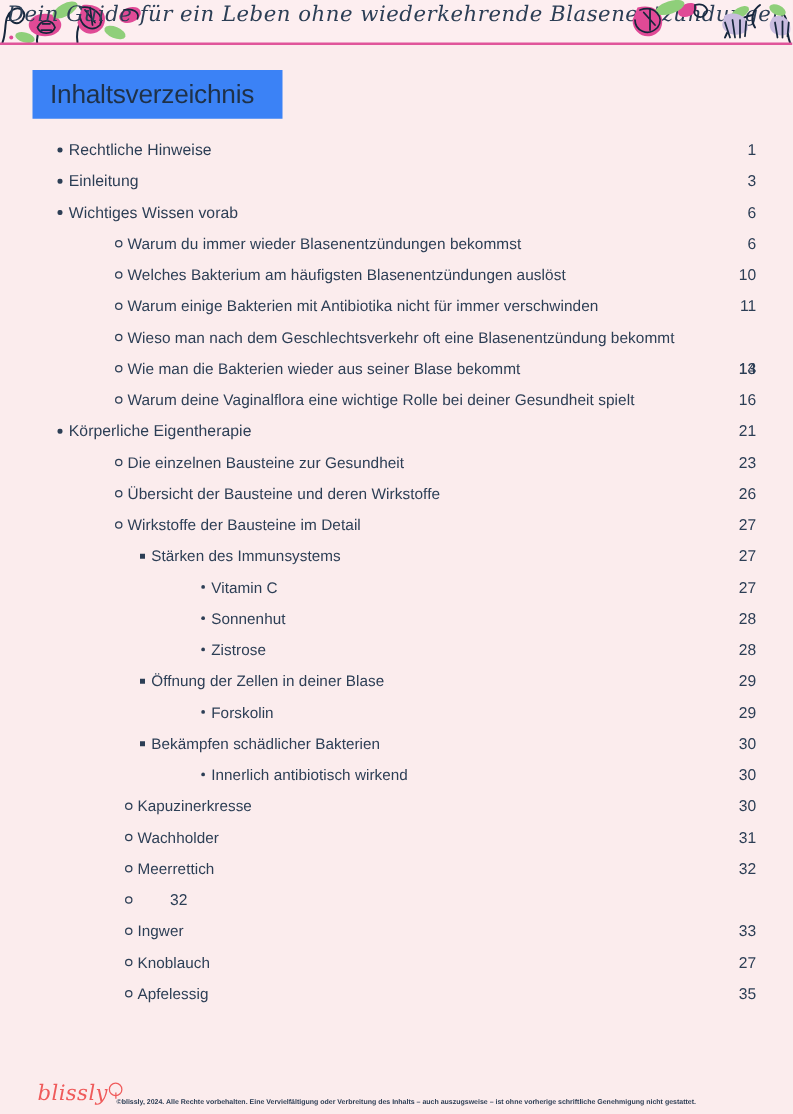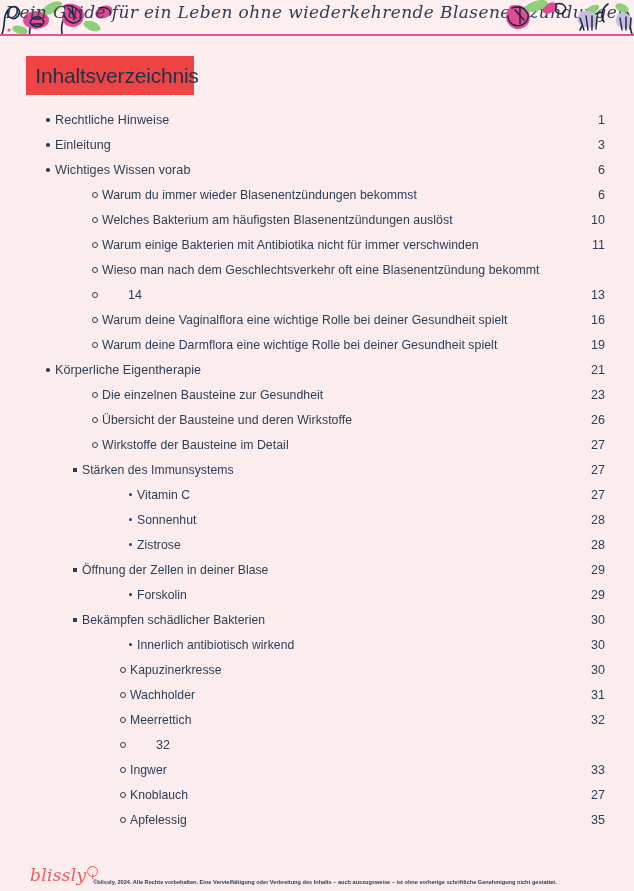--- a/index.html
+++ b/index.html
@@ -33,23 +33,23 @@
     white-space:nowrap;
   }
   .deco{position:absolute;top:0;height:36px;pointer-events:none;}
   .deco.left{left:0;width:150px;}
   .deco.right{right:0;width:150px;}
 
   
   .title-chip{
     position:absolute;
     left:26px;top:56px;
-    width:168px;height:39px;
-    background:#ef4444;
-    display:flex;align-items:center;justify-content:center;
+    width:200px;height:39px;
+    background:#3b82f6;
+    display:flex;align-items:center;
   }
   .title-chip span{
     padding-left:14px;
     font-family:"Liberation Sans Narrow","Liberation Sans",sans-serif;
     font-size:21px;
     font-weight:400;
     letter-spacing:-0.2px;
     color:#1f3148;
   }
 
@@ -87,23 +87,23 @@
     font-size:12.5px;
     white-space:nowrap;
   }
   .page.below{
     position:absolute;right:0;top:25px;
   }
 
   
   .lvl1{padding-left:41px;}
   .lvl2{padding-left:88px;}
-  .lvl3{padding-left:68px;}
-  .lvl4{padding-left:123px;}
-  .lvl5{padding-left:116px;}
+  .lvl3{padding-left:107px;}
+  .lvl4{padding-left:123px;margin-left:32px;}
+  .lvl5{padding-left:72px;margin-left:24px;}
 
   .lvl1 .label{font-size:12.6px;}
   .lvl2 .label{font-size:12.3px;}
 
   
   .dot{
     display:inline-block;width:3.4px;height:3.4px;border-radius:50%;
     background:#2c3e55;vertical-align:middle;margin-bottom:2px;
   }
   .dot.sm{width:3px;height:3px;}
@@ -255,31 +255,27 @@
       <span class="label">Warum einige Bakterien mit Antibiotika nicht für immer verschwinden</span>
       <span class="page">11</span>
     </div>
     <div class="row lvl2 wrap2">
       <span class="bullet"><span class="ring"></span></span>
       <span class="label">Wieso man nach dem Geschlechtsverkehr oft eine Blasenentzündung bekommt</span>
       <span class="page below">13</span>
     </div>
     <div class="row lvl2">
       <span class="bullet"><span class="ring"></span></span>
+      <span class="label">Wie man die Bakterien wieder aus seiner Blase bekommt</span>
       <span class="page">14</span>
     </div>
     <div class="row lvl2">
       <span class="bullet"><span class="ring"></span></span>
       <span class="label">Warum deine Vaginalflora eine wichtige Rolle bei deiner Gesundheit spielt</span>
       <span class="page">16</span>
-    </div>
-    <div class="row lvl2">
-      <span class="bullet"><span class="ring"></span></span>
-      <span class="label">Warum deine Darmflora eine wichtige Rolle bei deiner Gesundheit spielt</span>
-      <span class="page">19</span>
     </div>
     <div class="row lvl1">
       <span class="bullet"><span class="dot"></span></span>
       <span class="label">Körperliche Eigentherapie</span>
       <span class="page">21</span>
     </div>
     <div class="row lvl2">
       <span class="bullet"><span class="ring"></span></span>
       <span class="label">Die einzelnen Bausteine zur Gesundheit</span>
       <span class="page">23</span>

